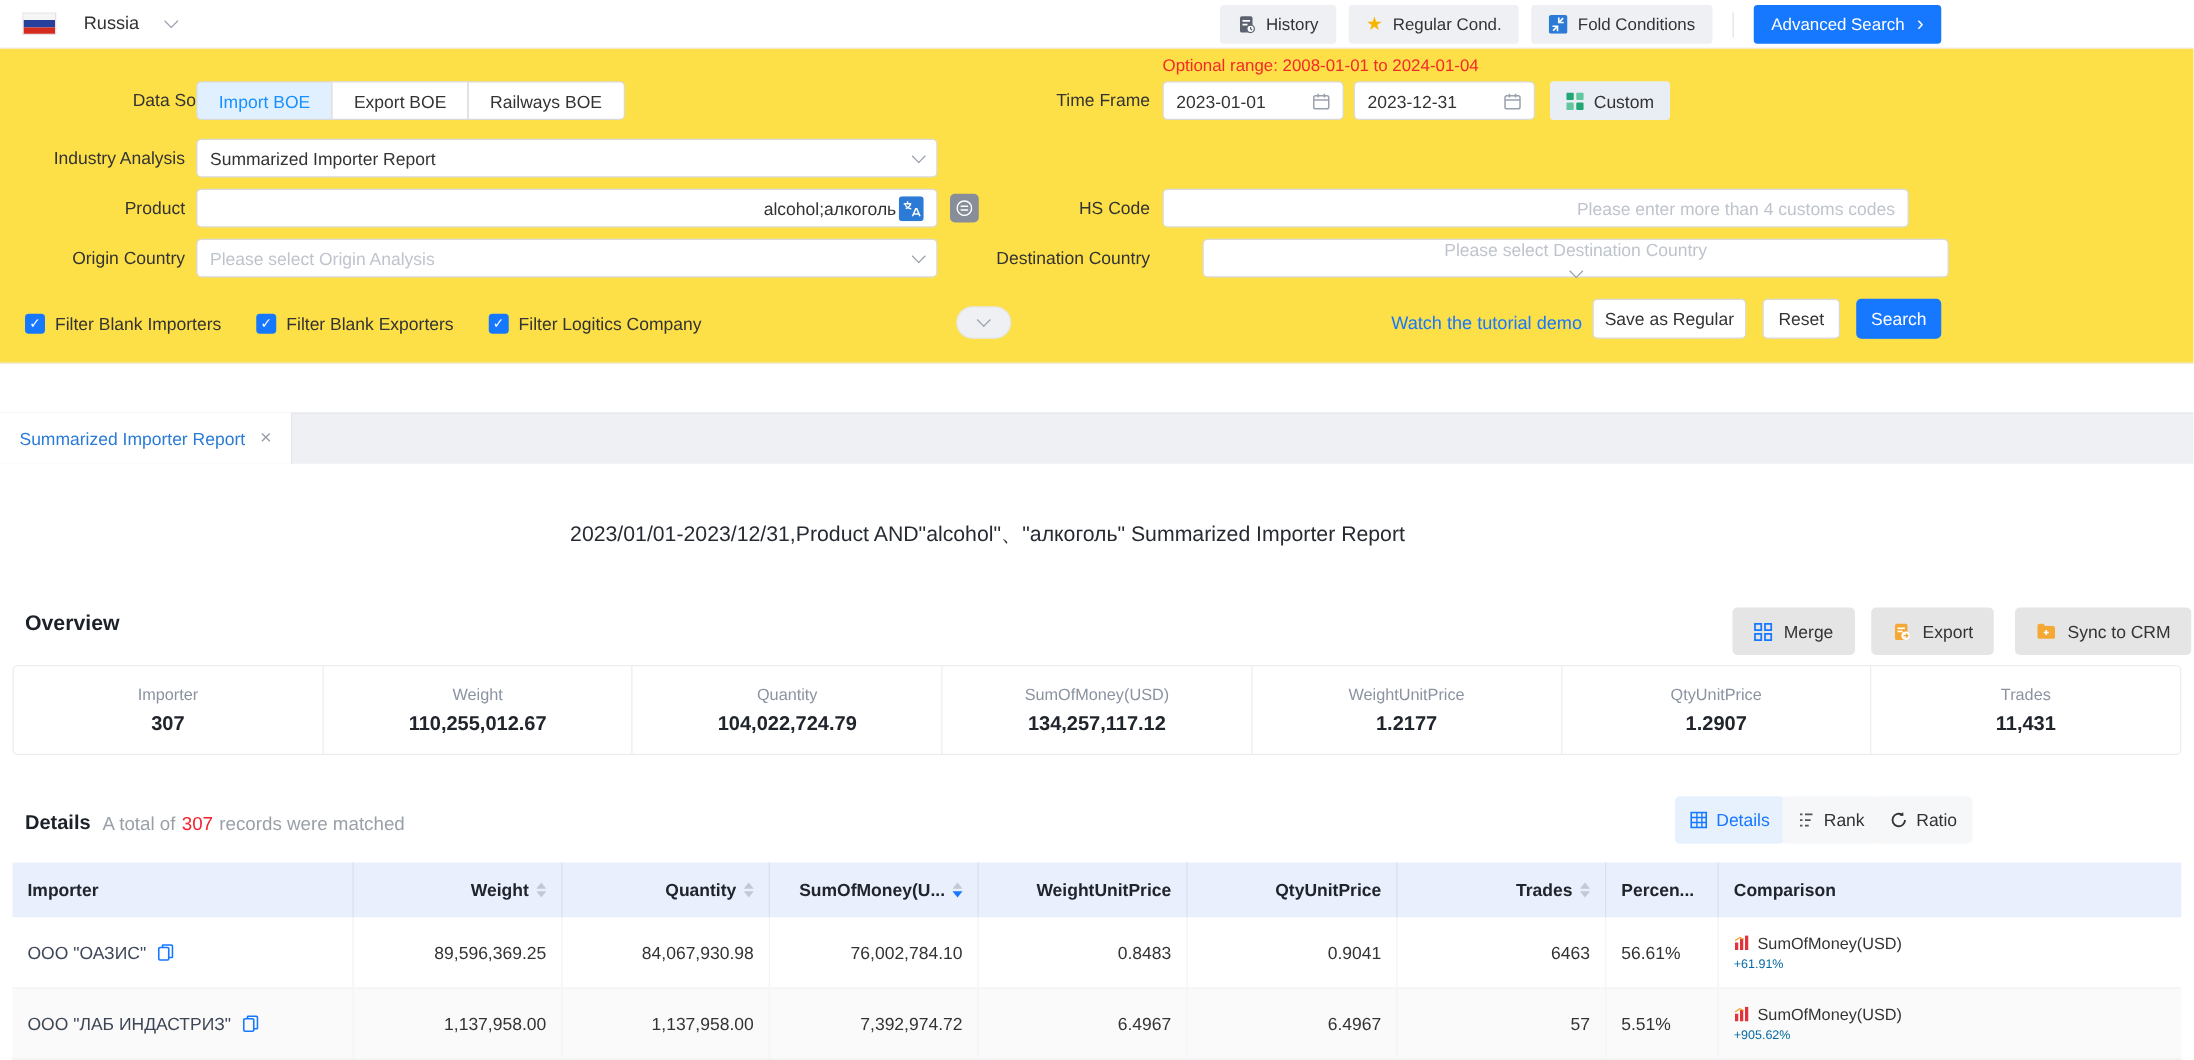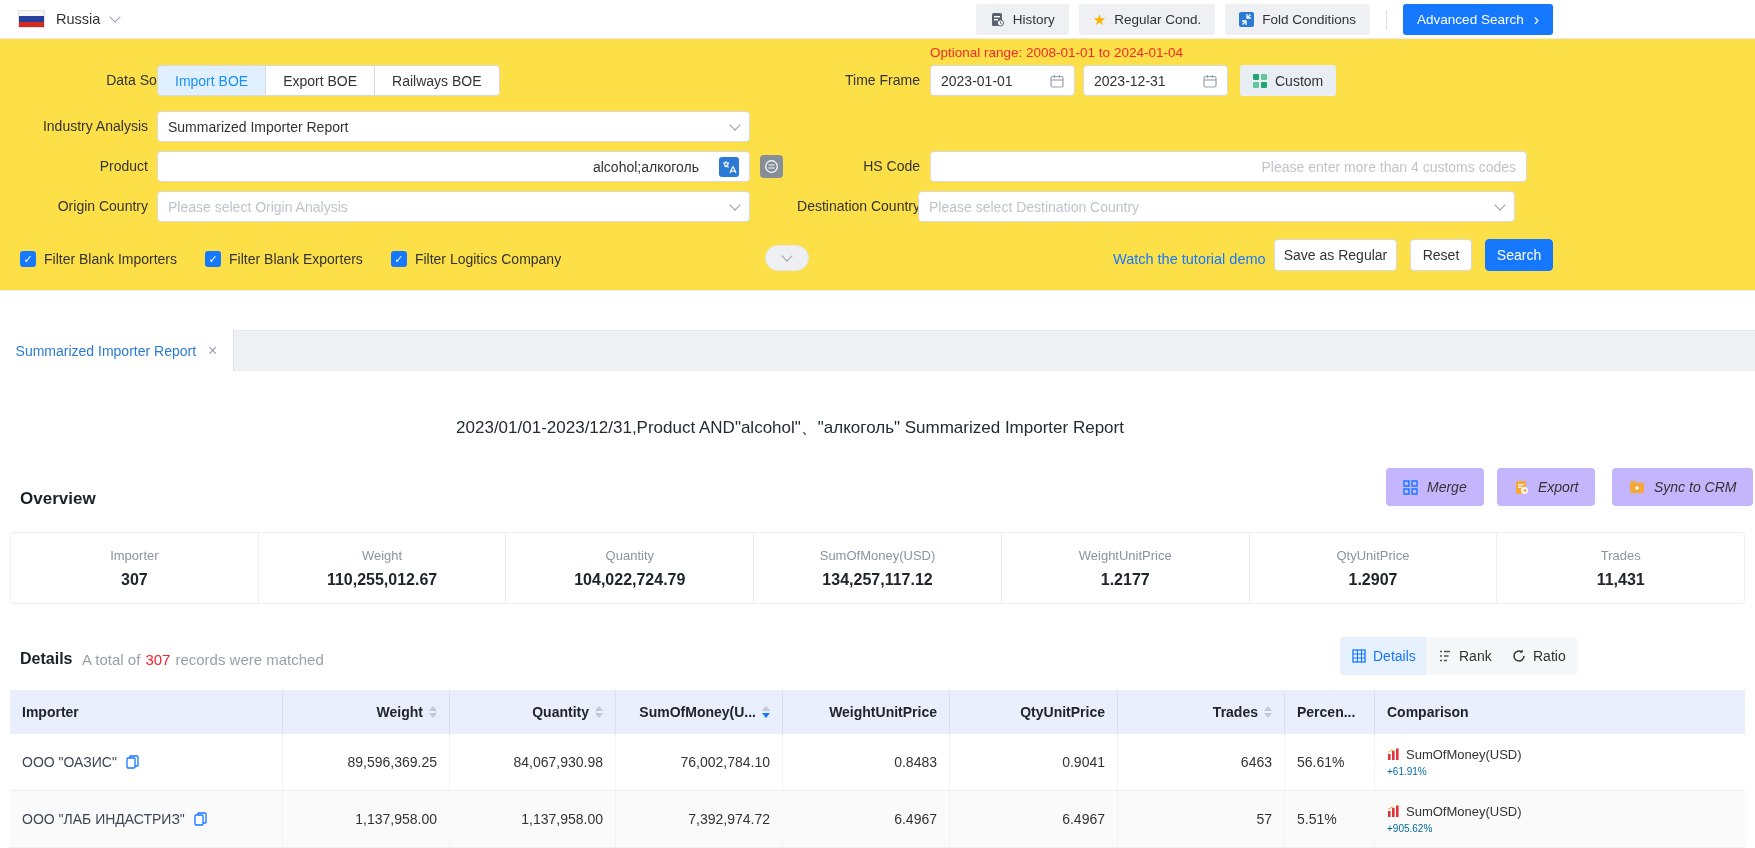--- a/index.html
+++ b/index.html
@@ -2,21 +2,21 @@
 <html><head>
 <meta charset="utf-8">
 <style>
   * { margin:0; padding:0; box-sizing:border-box; }
   html,body { background:#fff; }
   body { font-family:"Liberation Sans", sans-serif; color:#333; }
   .page { position:relative; width:1755px; height:848px; background:#fff; overflow:hidden; }
 
   
   .topbar { position:absolute; top:0; left:0; right:0; height:39px; background:#fff; border-bottom:1px solid #ebedf0; }
-  .country { position:absolute; left:18px; top:0; height:38px; display:flex; align-items:center; gap:11px; cursor:pointer; }
+  .country { position:absolute; left:18px; top:0; height:38px; display:flex; align-items:center; gap:22px; cursor:pointer; }
   .flag { width:27px; height:18px; border:1px solid #e3e3e3; display:flex; flex-direction:column; }
   .flag div { flex:1; }
   .flag .w { background:#f5f5f5; } .flag .b { background:#27409c; } .flag .r { background:#d52b1e; }
   .country-label { font-size:14.5px; color:#333; }
   .chev { width:8px; height:8px; border-right:1.5px solid #9aa1ad; border-bottom:1.5px solid #9aa1ad; transform:rotate(45deg); margin-top:-4px; }
   .topbar-right { position:absolute; right:202px; top:4px; height:31px; display:flex; align-items:center; gap:10px; }
   .tb-btn { height:31px; padding:0 14px; background:#eef0f4; border-radius:3px; display:flex; align-items:center; gap:8px; font-size:13.5px; color:#333; cursor:pointer; white-space:nowrap; }
   .tb-divider { width:1px; height:20px; background:#dfe1e6; margin:0 6px; }
   .tb-primary { background:#1677ff; color:#fff; }
   .star-glyph { color:#f7b500; font-size:15px; line-height:1; }
@@ -25,21 +25,21 @@
   
   .form { position:absolute; top:39px; left:0; right:0; height:252px; background:#fde047; border-bottom:1px solid #eceef1; }
   .optional-range { position:absolute; left:930px; top:6px; font-size:13.5px; color:#f42a2a; }
   .f-label { position:absolute; width:148px; text-align:right; font-size:14px; color:#333; line-height:31px; }
   .f-label-r { position:absolute; left:756px; width:164px; text-align:right; font-size:14px; color:#333; line-height:31px; }
   .seg { position:absolute; left:157px; top:26px; display:flex; }
   .seg-btn { height:31px; padding:0 17px; border:1px solid #d9d9d9; background:#fff; display:flex; align-items:center; font-size:14px; color:#333; margin-left:-1px; cursor:pointer; white-space:nowrap; }
   .seg-btn:first-child { border-radius:4px 0 0 4px; margin-left:0; }
   .seg-btn:last-child { border-radius:0 4px 4px 0; }
   .seg-btn.active { background:#e1f0fe; color:#1890ff; }
-  .inputbox { position:absolute; height:31px; border:1px solid #d9d9d9; border-radius:4px; background:#fff; display:flex; align-items:center; padding:0 10px; font-size:14px; color:#333; gap:20px; }
+  .inputbox { position:absolute; height:31px; border:1px solid #d9d9d9; border-radius:4px; background:#fff; display:flex; align-items:center; padding:0 10px; font-size:14px; color:#333; gap:2px; }
   .inputbox input { border:none; outline:none; flex:1; font-size:14px; font-family:"Liberation Sans",sans-serif; color:#333; background:transparent; min-width:0;text-align:right; }
   .inputbox input::placeholder { color:#bfc4cc; }
   .placeholder { color:#bfc4cc; flex:1; overflow:hidden; white-space:nowrap; }
   .value-text { color:#333; flex:1; overflow:hidden; white-space:nowrap; }
   .cal-icon svg, .icon-inline svg { display:block; }
   .custom-btn { position:absolute; left:1240px; top:26px; height:31px; padding:0 13px; background:#e9eef5; border-radius:3px; display:flex; align-items:center; gap:8px; font-size:14px; color:#333; cursor:pointer; }
   .round-gray-icon { position:absolute; left:760px; top:116px; width:23px; height:23px; border-radius:4px; background:#878e99; display:flex; align-items:center; justify-content:center; cursor:pointer; }
   .chk-row { position:absolute; left:20px; top:205px; height:30px; display:flex; align-items:center; gap:28px; }
   .chk { display:flex; align-items:center; gap:8px; cursor:pointer; }
   .chk-box { width:16px; height:16px; background:#1677ff; border-radius:3px; color:#fff; font-size:11px; display:flex; align-items:center; justify-content:center; line-height:1; }
@@ -53,21 +53,21 @@
 
   
   .tabstrip { position:absolute; top:330px; left:0; right:0; height:41px; background:#eef0f4; border-top:1px solid #e6e8eb; }
   .tab-active { position:absolute; top:330px; left:0; width:234px; height:41px; background:#fff; border-right:1px solid #dfe1e6; display:flex; align-items:center; justify-content:center; gap:12px; cursor:pointer; }
   .tab-label { font-size:14px; color:#2b7bd6; }
   .tab-close { font-size:16px; color:#9aa1ad; line-height:1; cursor:pointer; }
 
   
   .report-title { position:absolute; top:416px; left:0; width:1580px; text-align:center; font-size:17px; font-weight:500; color:#262b33; }
   .overview-heading { position:absolute; top:489px; left:20px; font-size:17px; font-weight:bold; color:#1c2129; }
-  .ov-btn { position:absolute; top:468px; height:38px; background:#c4b5fd; border-radius:4px; display:flex; align-items:center; gap:9px; padding:0 17px; font-size:14px; color:#333; cursor:pointer;font-style:italic; }
+  .ov-btn { position:absolute; top:486px; height:38px; background:#e5e5e5; border-radius:4px; display:flex; align-items:center; gap:9px; padding:0 17px; font-size:14px; color:#333; cursor:pointer; }
   .ov-merge { left:1386px; } .ov-export { left:1497px; } .ov-sync { left:1612px; }
 
   .stats-card { position:absolute; top:532px; left:10px; width:1735px; height:72px; border:1px solid #ebedf0; border-radius:4px; display:flex; background:#fff; }
   .stat { flex:1; border-right:1px solid #ebedf0; display:flex; flex-direction:column; align-items:center; justify-content:center; gap:8px; }
   .stat:last-child { border-right:none; }
   .stat-label { font-size:13px; color:#8b93a1; }
   .stat-value { font-size:16px; font-weight:bold; color:#20242b; }
 
   .details-heading { position:absolute; top:650px; left:20px; font-size:16px; font-weight:bold; color:#1c2129; }
   .details-summary { position:absolute; top:651px; left:82px; font-size:15px; color:#9aa0a8; }
@@ -216,21 +216,21 @@
     <div class="inputbox" style="left:930px; top:112px; width:597px;">
       <input placeholder="Please enter more than 4 customs codes" style="">
     </div>
 
     <div class="f-label" style="top:152px;">Origin Country</div>
     <div class="inputbox" style="left:157px; top:152px; width:593px;">
       <span class="placeholder">Please select Origin Analysis</span>
       <span class="chev"></span>
     </div>
     <div class="f-label-r" style="top:152px;">Destination Country</div>
-    <div class="inputbox" style="left:918px; top:152px; width:597px;">
+    <div class="inputbox" style="left:962px; top:152px; width:597px;flex-direction:column;">
       <span class="placeholder">Please select Destination Country</span>
       <span class="chev"></span>
     </div>
 
     <div class="chk-row">
       <div class="chk">
         <span class="chk-box">✓</span>
         <span class="chk-label">Filter Blank Importers</span>
       </div>
       <div class="chk">

